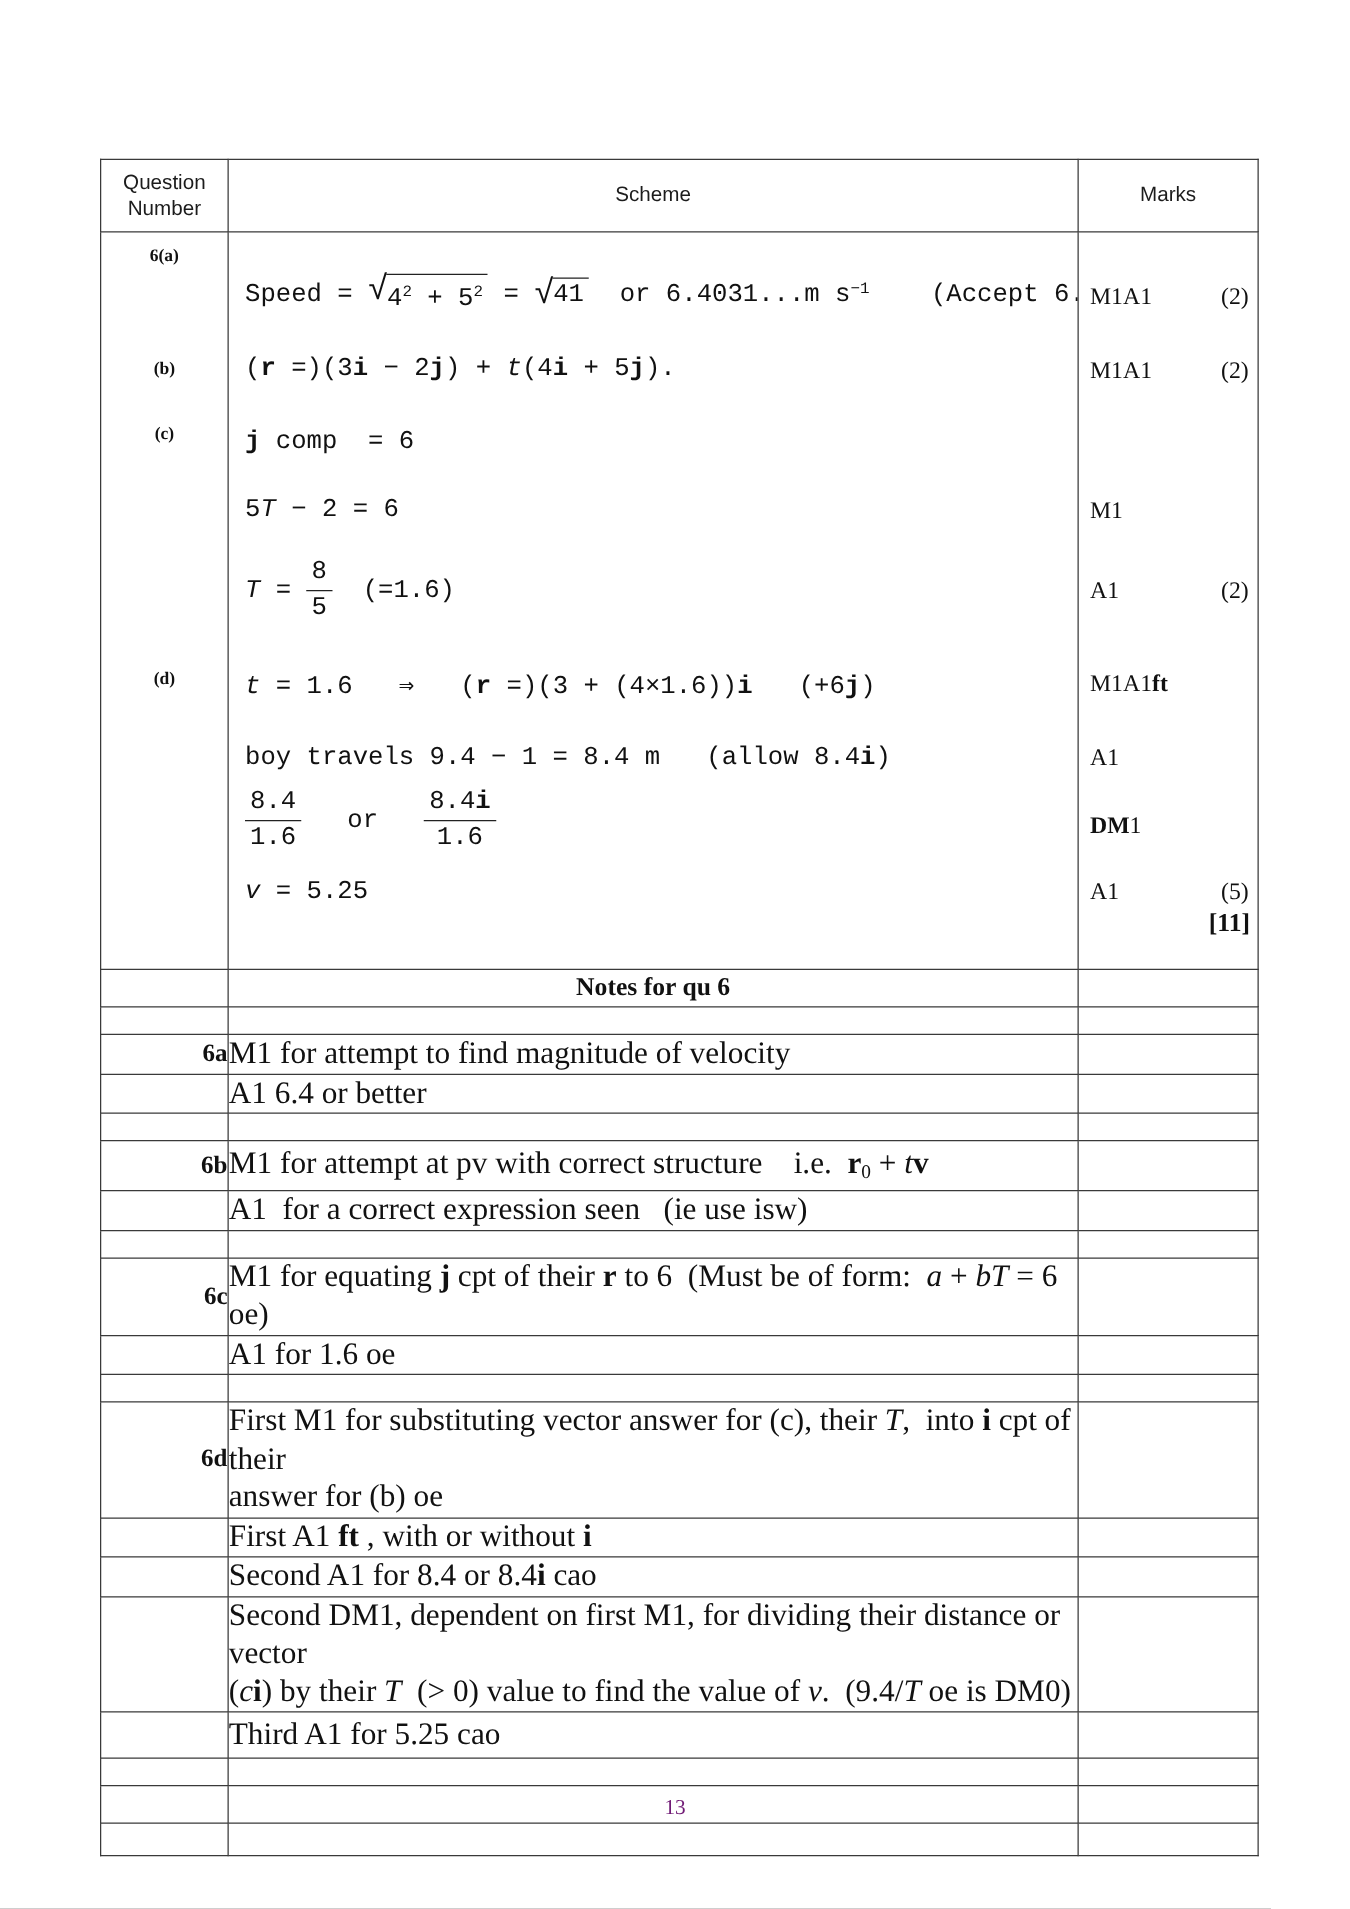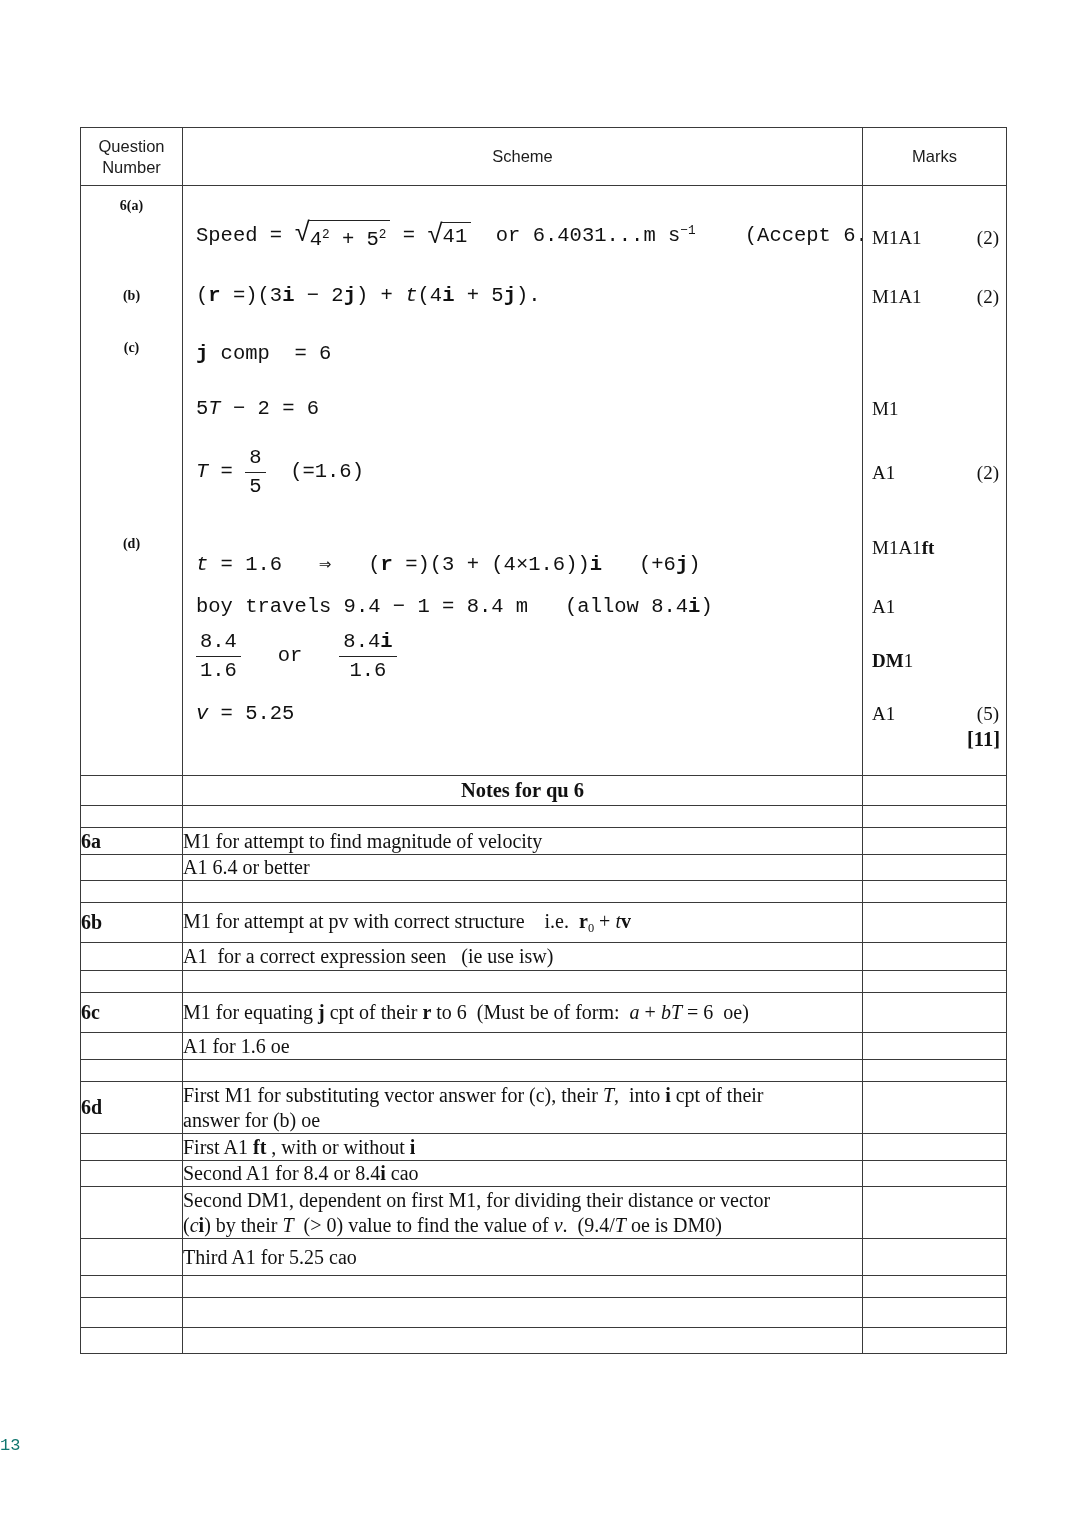--- a/index.html
+++ b/index.html
@@ -45,28 +45,28 @@
   .fsup{font-size:0.62em;vertical-align:0.55em;letter-spacing:0;}
   .fsub{font-size:0.62em;vertical-align:-0.3em;}
   .frac{display:inline-block;text-align:center;vertical-align:middle;line-height:1.05;}
   .fnum{display:block;padding:0 4px 3px;}
   .fden{display:block;border-top:1.6px solid #222;padding:3px 4px 0;}
   .sqrt{display:inline-flex;align-items:flex-start;vertical-align:middle;}
   .rsign{font-size:1.32em;line-height:1.02;}
   .rbody{border-top:1.6px solid #222;display:inline-block;padding:1px 4px 0 1px;margin-left:-2px;}
   
   .ntitle{text-align:center;font-weight:bold;font-size:20.5px;}
-  .qn{text-align:left;font-weight:bold;font-size:20px;}
+  .qn{text-align:right;font-weight:bold;font-size:20px;}
   .nc{
-    padding:1px 4px 1px 13px;font-size:20px;line-height:1.22;
+    padding:1px 4px 1px 13px;font-size:25px;line-height:1.22;
     white-space:pre-wrap;
   }
   .pageno{
-    position:absolute;top:1436px;left:0;width:100%;text-align:left;
-    font-family:Liberation Mono, monospace;font-size:17px;color:#0f766e;
+    position:absolute;top:1436px;left:0;width:100%;text-align:center;
+    font-family:Liberation Serif, serif;font-size:17px;color:#701a75;
   }
 </style>
 </head>
 <body>
 
 <div class="page">
 
   <table class="ms-table">
     <colgroup>
       <col style="width:102px">
@@ -87,21 +87,21 @@
         <div class="qlabel" style="top:97px">(b)</div>
         <div class="qlabel" style="top:149px">(c)</div>
         <div class="qlabel" style="top:345px">(d)</div>
       </td>
       <td class="scell">
         <div class="sline" style="top:32px"><span>Speed = </span><span class="sqrt"><span class="rsign">√</span><span class="rbody"><span>4</span><span class="fsup">2</span><span> + 5</span><span class="fsup">2</span></span></span><span> = </span><span class="sqrt"><span class="rsign">√</span><span class="rbody"><span>41</span></span></span><span>  or 6.4031...m s</span><span class="fsup">−1</span><span>    (Accept 6.4 or better)</span></div>
         <div class="sline" style="top:97px"><span>(</span><span class="fb">r</span><span> =)(3</span><span class="fb">i</span><span> − 2</span><span class="fb">j</span><span>) + </span><span class="fi">t</span><span>(4</span><span class="fb">i</span><span> + 5</span><span class="fb">j</span><span>).</span></div>
         <div class="sline" style="top:155px"><span class="fb">j</span><span> comp  = 6</span></div>
         <div class="sline" style="top:210px"><span>5</span><span class="fi">T</span><span> − 2 = 6</span></div>
         <div class="sline" style="top:261px"><span class="fi">T</span><span> = </span><span class="frac"><span class="fnum"><span>8</span></span><span class="fden"><span>5</span></span></span><span>  (=1.6)</span></div>
-        <div class="sline" style="top:366px"><span class="fi">t</span><span> = 1.6   ⇒   (</span><span class="fb">r</span><span> =)(3 + (4×1.6))</span><span class="fb">i</span><span>   (+6</span><span class="fb">j</span><span>)</span></div>
+        <div class="sline" style="top:351px"><span class="fi">t</span><span> = 1.6   ⇒   (</span><span class="fb">r</span><span> =)(3 + (4×1.6))</span><span class="fb">i</span><span>   (+6</span><span class="fb">j</span><span>)</span></div>
         <div class="sline" style="top:408px"><span>boy travels 9.4 − 1 = 8.4 m   (allow 8.4</span><span class="fb">i</span><span>)</span></div>
         <div class="sline" style="top:445px"><span class="frac"><span class="fnum"><span>8.4</span></span><span class="fden"><span>1.6</span></span></span><span>   or   </span><span class="frac"><span class="fnum"><span>8.4</span><span class="fb">i</span></span><span class="fden"><span>1.6</span></span></span></div>
         <div class="sline" style="top:515px"><span class="fi">v</span><span> = 5.25</span></div>
       </td>
       <td class="mcell">
         <div class="mentry" style="top:39px">
           <span><span>M1A1</span></span>
           <span>(2)</span>
         </div>
         <div class="mentry" style="top:98px">

